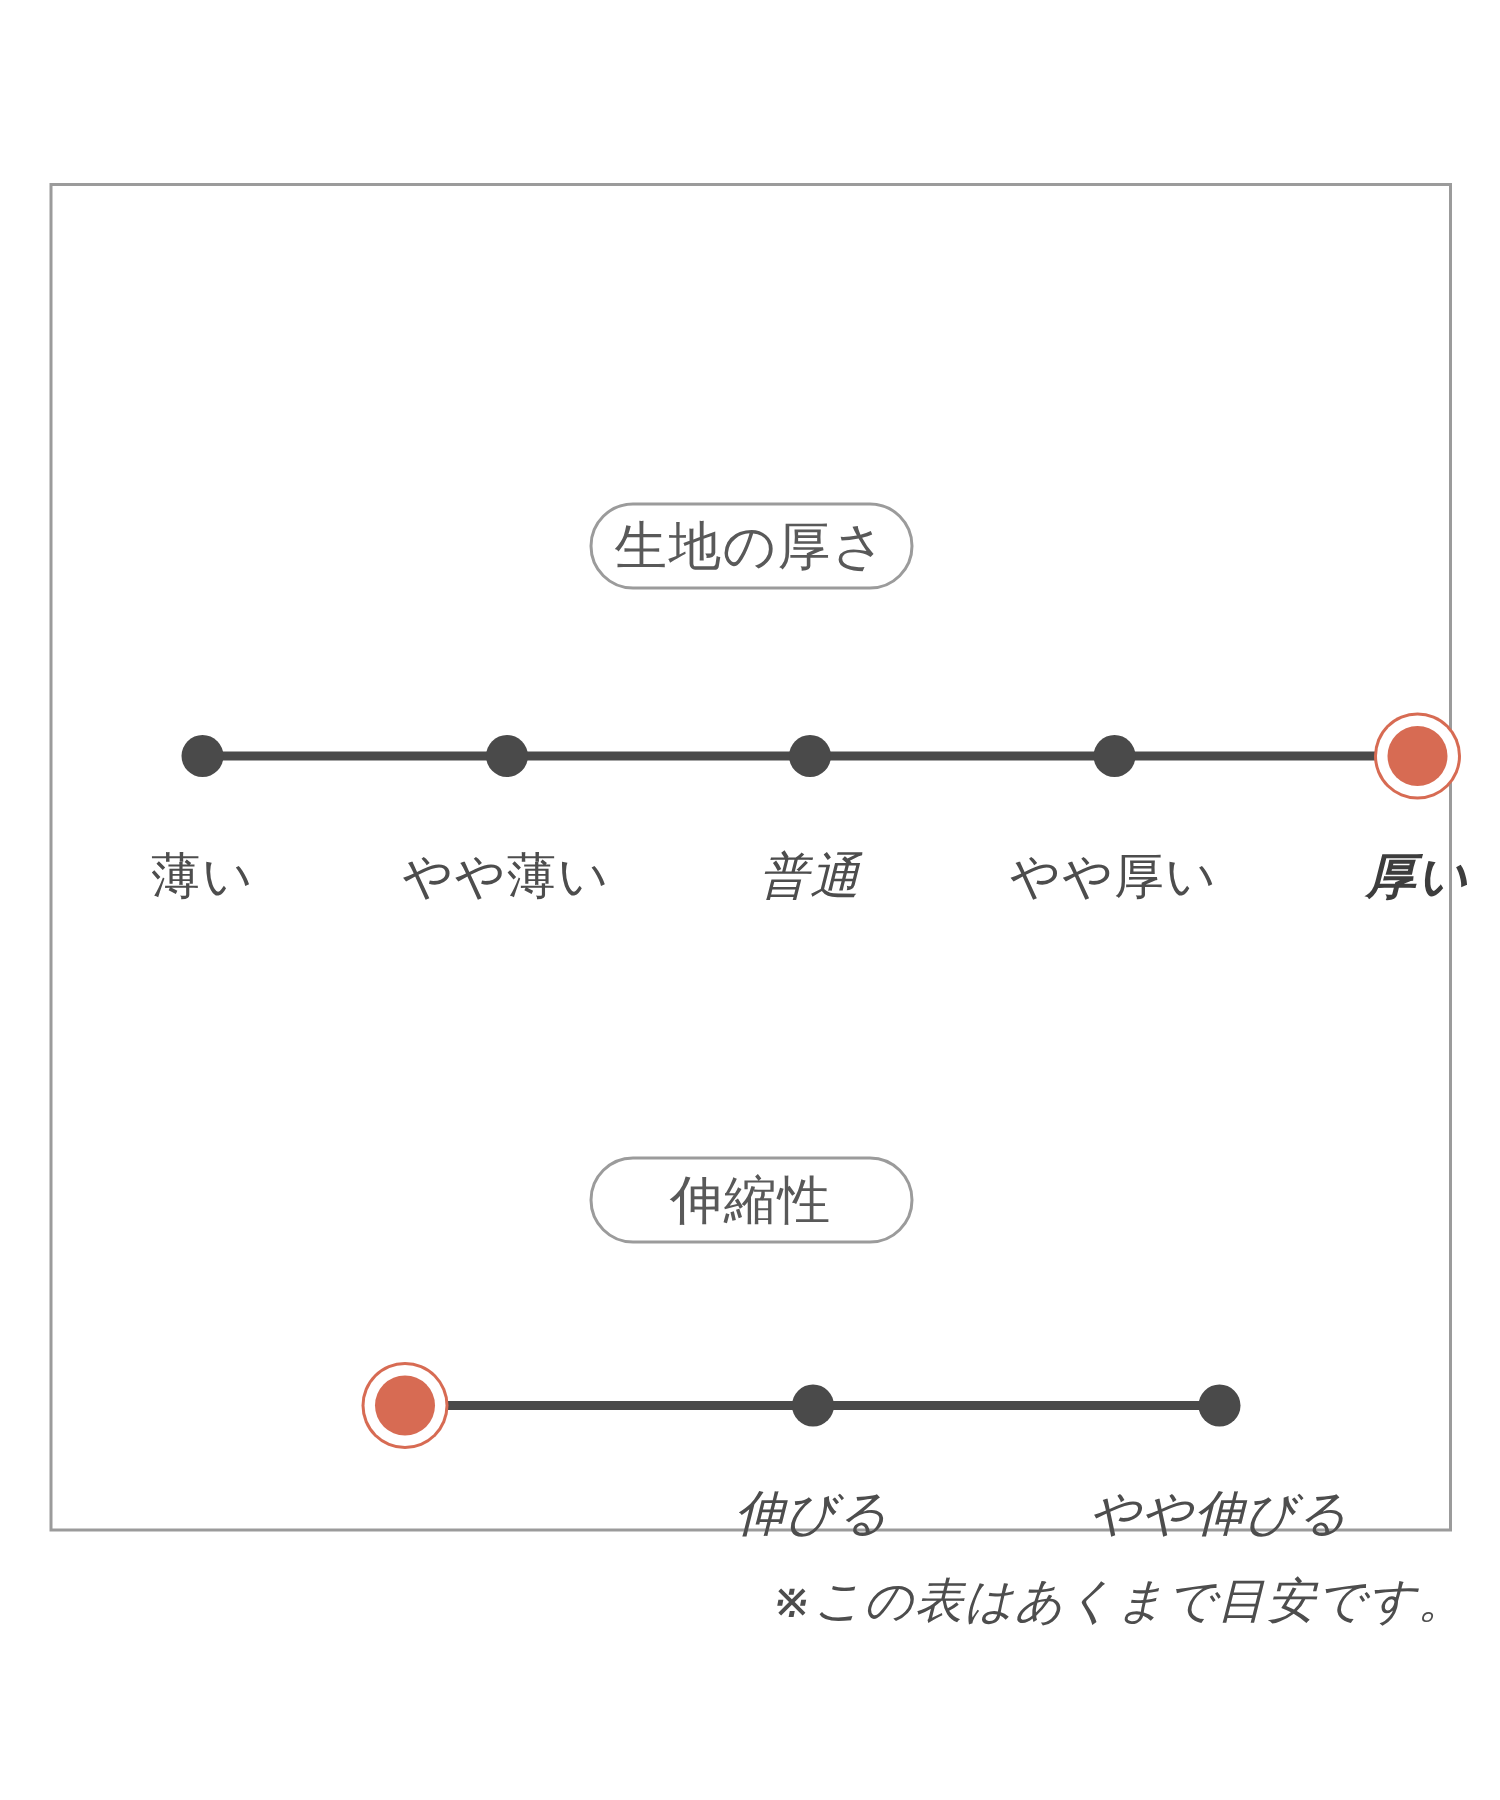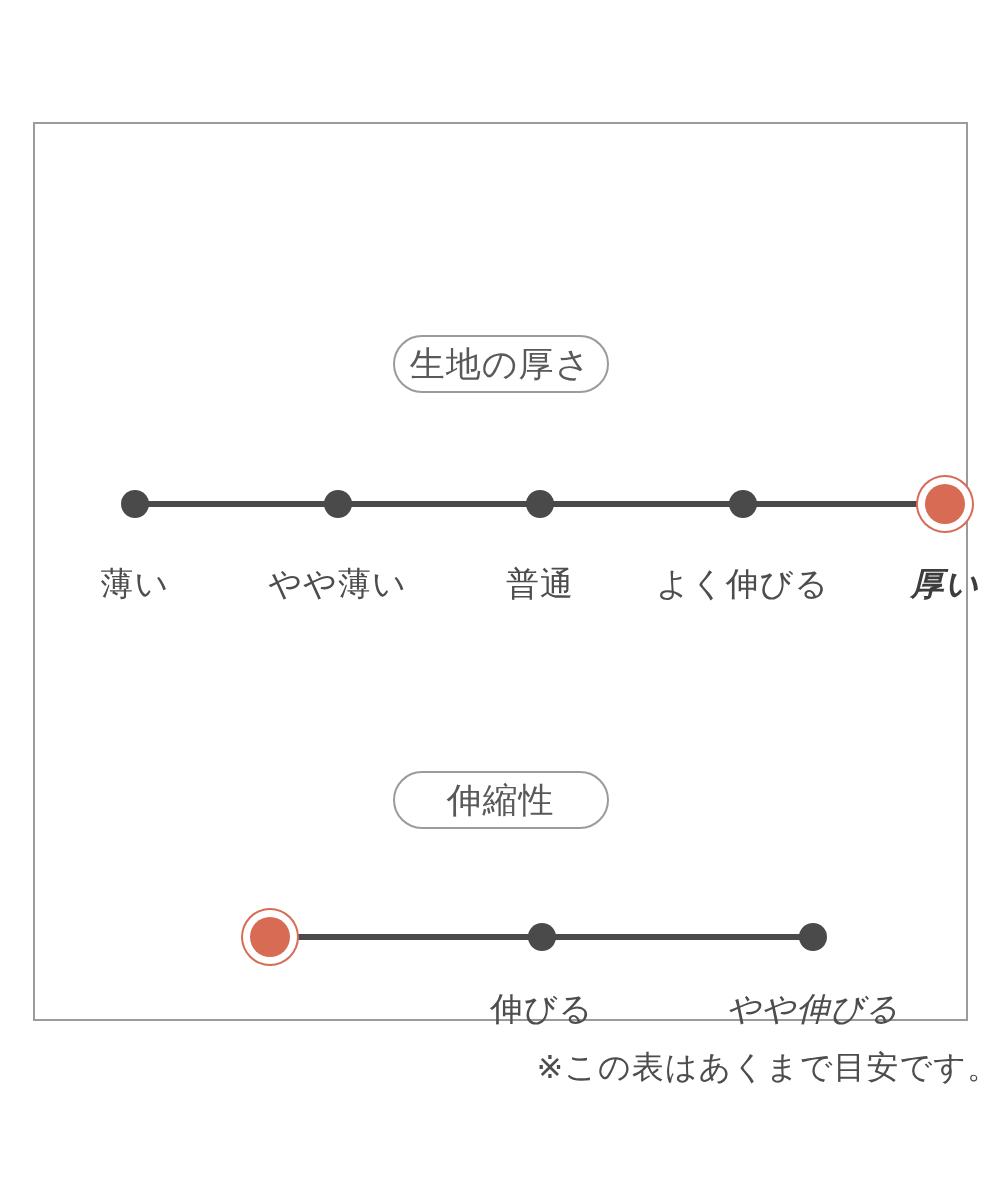--- a/index.html
+++ b/index.html
@@ -67,21 +67,21 @@
     transform: translate(-50%, -50%);
   }
   .dot.selected {
     width: 40px;
     height: 40px;
     background: var(--accent, #d76b53);
     box-shadow: 0 0 0 7px #ffffff, 0 0 0 9px var(--accent, #d76b53);
   }
   .at-0   { left: 0; }
   .at-25  { left: 25%; }
-  .at-50  { left: 50%; }
+  .at-50  { left: 50%; font-style: italic; }
   .at-75  { left: 75%; }
   .at-100 { left: 100%; font-style: italic; }
 
   .labels { position: absolute; height: 44px; }
   .labels-1 { left: 100px; top: 438px; width: 810px; }
   .labels-2 { left: 235px; top: 863px; width: 543px; }
   .lbl {
     position: absolute;
     top: 0;
     transform: translateX(-50%);
@@ -91,25 +91,26 @@
     color: var(--label_text, #4d4d4d);
     text-align: center;
   }
   .lbl.selected {
     font-weight: bold;
     color: var(--selected_text, #3d3d3d);
   }
   .note {
     position: absolute;
     top: 1046px;
-    right: 0;
+    right: 22px;
     font-size: 32px;
     letter-spacing: 1px;
     color: var(--label_text, #4d4d4d);
     white-space: nowrap;
+    font-style: italic;
   }
 </style>
 </head>
 <body>
 
 <div class="page">
   <div class="frame">
 
     <div class="pill pill-1">
       <span>生地の厚さ</span>
@@ -121,21 +122,21 @@
       <div class="dot at-25"></div>
       <div class="dot at-50"></div>
       <div class="dot at-75"></div>
       <div class="dot at-100 selected"></div>
     </div>
 
     <div class="labels labels-1">
       <span class="lbl at-0">薄い</span>
       <span class="lbl at-25">やや薄い</span>
       <span class="lbl at-50">普通</span>
-      <span class="lbl at-75">よく伸びる</span>
+      <span class="lbl at-75">やや厚い</span>
       <span class="lbl at-100 selected">厚い</span>
     </div>
 
     <div class="pill pill-2">
       <span>伸縮性</span>
     </div>
 
     <div class="scale scale-2">
       <div class="track"></div>
       <div class="dot at-0 selected"></div>

